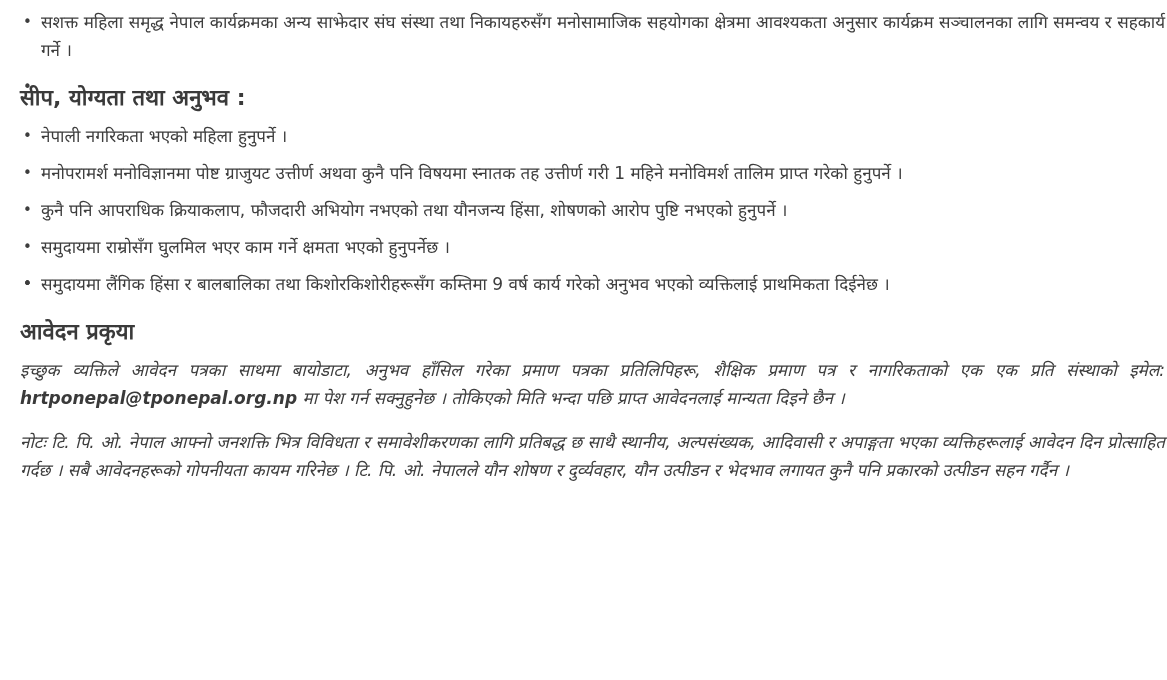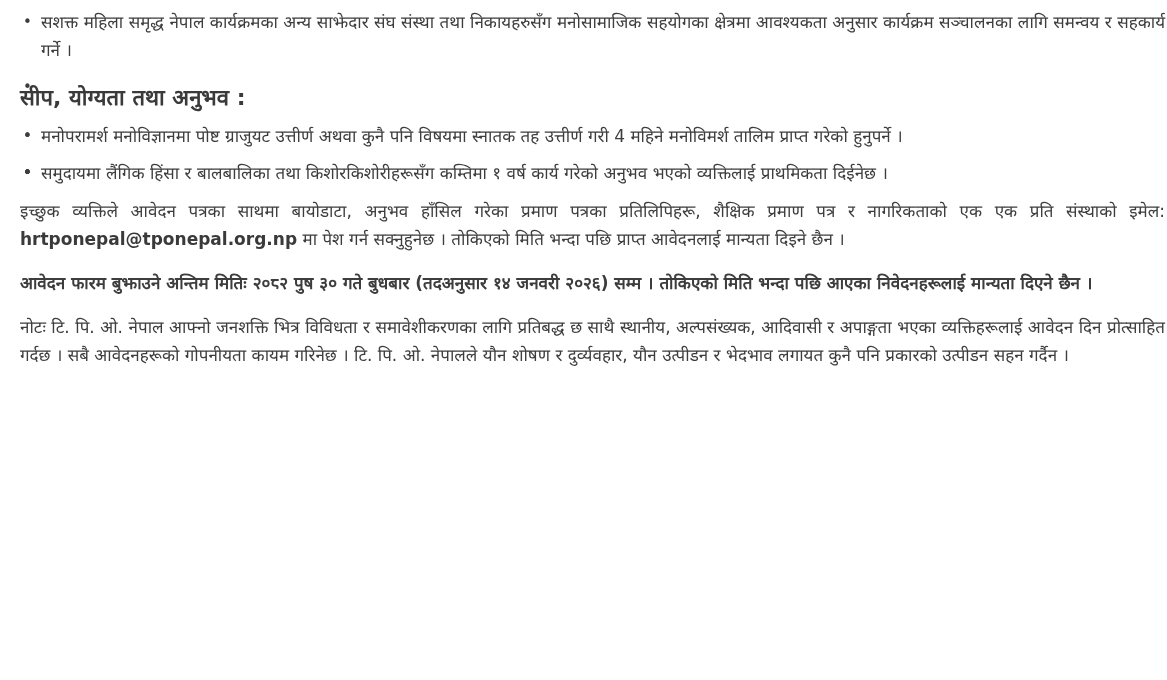--- a/index.html
+++ b/index.html
@@ -43,20 +43,21 @@
   h3.heading {
     font-size: 22px;
     line-height: 28px;
     font-weight: bold;
     color: #3a3a3a;
     margin: 20px 0 10px 0;
     text-align: left;
   }
   p.para {
     margin: 10px 0 16px 0;
+    font-style: italic;
   }
   p.para.bold {
     font-weight: bold;
   }
   .email-bold {
     font-weight: bold;
     color: #3a3a3a;
     font-family: "DejaVu Sans", "Liberation Sans", sans-serif;
   }
 </style>
@@ -73,48 +74,51 @@
     <li>
       <span class="bullet-glyph">•</span>
     </li>
   </ul>
 
   <h3 class="heading">सीप, योग्यता तथा अनुभव :</h3>
 
   <ul class="bullet-list">
     <li>
       <span class="bullet-glyph">•</span>
+      <span>नेपाली नगरिकता भएको महिला हुनुपर्ने ।</span>
     </li>
     <li>
       <span class="bullet-glyph">•</span>
-      <span>मनोपरामर्श मनोविज्ञानमा पोष्ट ग्राजुयट उत्तीर्ण अथवा कुनै पनि विषयमा स्नातक तह उत्तीर्ण गरी 4 महिने मनोविमर्श तालिम प्राप्त गरेको हुनुपर्ने ।</span>
+      <span>मनोपरामर्श मनोविज्ञानमा पोष्ट ग्राजुयट उत्तीर्ण अथवा कुनै पनि विषयमा स्नातक तह उत्तीर्ण गरी 1 महिने मनोविमर्श तालिम प्राप्त गरेको हुनुपर्ने ।</span>
+    </li>
+    <li>
+      <span class="bullet-glyph">•</span>
+      <span>कुनै पनि आपराधिक क्रियाकलाप, फौजदारी अभियोग नभएको तथा यौनजन्य हिंसा, शोषणको आरोप पुष्टि नभएको हुनुपर्ने ।</span>
+    </li>
+    <li>
+      <span class="bullet-glyph">•</span>
+      <span>समुदायमा राम्रोसँग घुलमिल भएर काम गर्ने क्षमता भएको हुनुपर्नेछ ।</span>
     </li>
     <li>
       <span class="bullet-glyph">•</span>
     </li>
     <li>
       <span class="bullet-glyph">•</span>
     </li>
     <li>
       <span class="bullet-glyph">•</span>
-    </li>
-    <li>
-      <span class="bullet-glyph">•</span>
-    </li>
-    <li>
-      <span class="bullet-glyph">•</span>
-      <span>समुदायमा लैंगिक हिंसा र बालबालिका तथा किशोरकिशोरीहरूसँग कम्तिमा १ वर्ष कार्य गरेको अनुभव भएको व्यक्तिलाई प्राथमिकता दिईनेछ ।</span>
+      <span>समुदायमा लैंगिक हिंसा र बालबालिका तथा किशोरकिशोरीहरूसँग कम्तिमा 9 वर्ष कार्य गरेको अनुभव भएको व्यक्तिलाई प्राथमिकता दिईनेछ ।</span>
     </li>
   </ul>
 
+  <h3 class="heading">आवेदन प्रकृया</h3>
 
   <p class="para">
     <span>इच्छुक व्यक्तिले आवेदन पत्रका साथमा बायोडाटा, अनुभव हाँसिल गरेका प्रमाण पत्रका प्रतिलिपिहरू, शैक्षिक प्रमाण पत्र र नागरिकताको एक एक प्रति संस्थाको इमेल:</span>
     <strong class="email-bold">hrtponepal@tponepal.org.np</strong>
     <span>मा पेश गर्न सक्नुहुनेछ । तोकिएको मिति भन्दा पछि प्राप्त आवेदनलाई मान्यता दिइने छैन ।</span>
   </p>
 
-  <p class="para bold">आवेदन फारम बुझाउने अन्तिम मितिः २०८२ पुष ३० गते बुधबार (तदअनुसार १४ जनवरी २०२६) सम्म । तोकिएको मिति भन्दा पछि आएका निवेदनहरूलाई मान्यता दिएने छैन ।</p>
 
 
   <p class="para">नोटः टि. पि. ओ. नेपाल आफ्नो जनशक्ति भित्र विविधता र समावेशीकरणका लागि प्रतिबद्ध छ साथै स्थानीय, अल्पसंख्यक, आदिवासी र अपाङ्गता भएका व्यक्तिहरूलाई आवेदन दिन प्रोत्साहित गर्दछ । सबै आवेदनहरूको गोपनीयता कायम गरिनेछ ।  टि. पि. ओ. नेपालले यौन शोषण र दुर्व्यवहार, यौन उत्पीडन र भेदभाव लगायत कुनै पनि प्रकारको उत्पीडन सहन गर्दैन ।</p>
 
 </div>
 
 </body></html>

